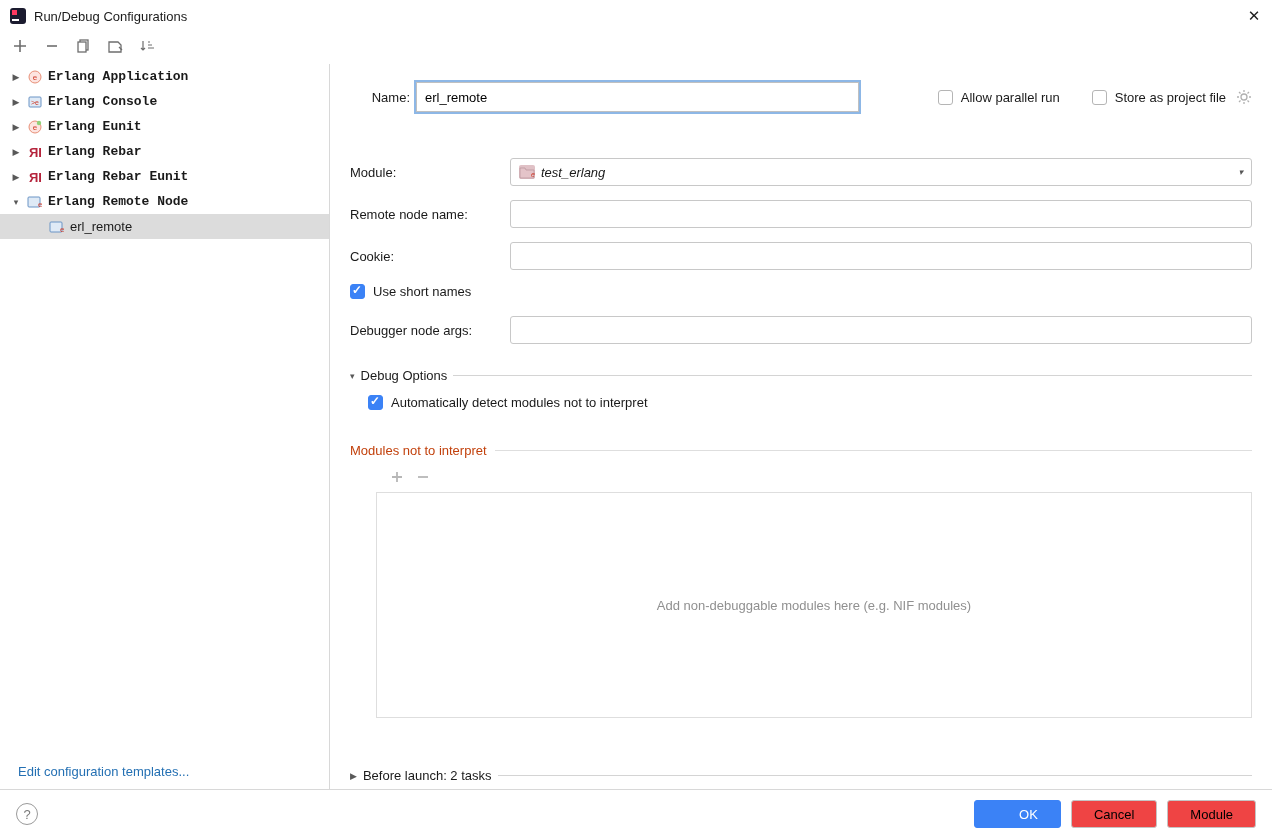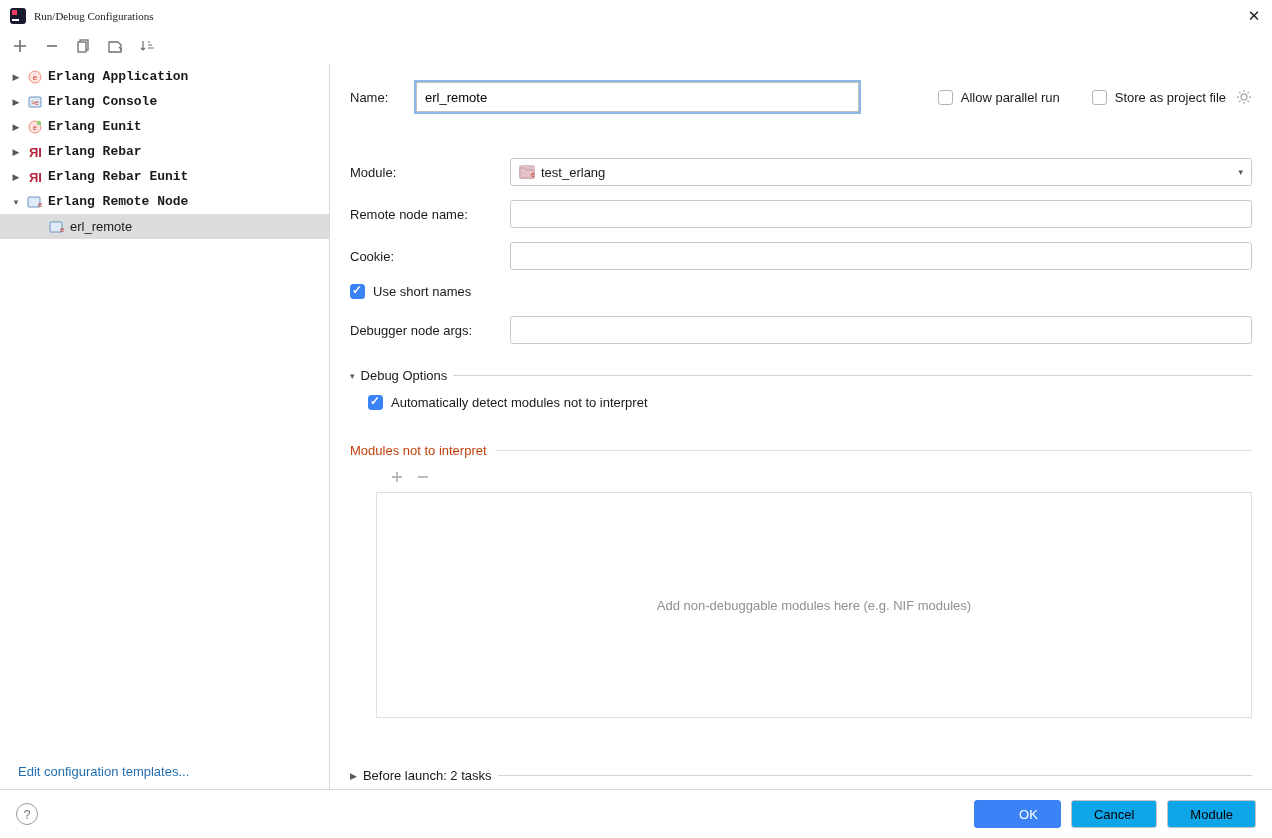--- a/index.html
+++ b/index.html
@@ -14,21 +14,21 @@
   display: flex;
   flex-direction: column;
 }
 .titlebar {
   display: flex;
   align-items: center;
   padding: 6px 10px;
   height: 32px;
 }
 .titlebar .app-icon { width: 16px; height: 16px; margin-right: 8px; position:relative; }
-.titlebar .title { flex: 1; font-size: 11px; font-family: Liberation Serif, serif; }
+.titlebar .title { flex: 1; font-size: 13px; }
 .titlebar .close { width:16px; text-align:center; cursor:pointer; font-size:15px; }
 
 .toolbar {
   display:flex; align-items:center;
   gap: 12px;
   padding: 4px 10px 8px 10px;
 }
 .toolbar .tb-btn {
   width:20px; height:20px; display:flex; align-items:center; justify-content:center;
   color:#6e6e6e; cursor:pointer;
@@ -69,21 +69,21 @@
 }
 
 .main {
   flex:1;
   display:flex;
   flex-direction:column;
   padding: 18px 20px 0 20px;
 }
 
 .top-row { display:flex; align-items:center; gap:6px; }
-.top-row .name-lbl { width:60px; }
+.top-row .name-lbl { width:60px;text-align:right; }
 .name-input {
   width:443px; height:30px;
   border:1px solid #c0c0c0;
   outline:2px solid #8db7e6;
   padding:0 8px;
   font-size:13px;
 }
 .flex-spacer { flex:1; }
 .chk { display:inline-flex; align-items:center; gap:8px; cursor:pointer; }
 .chk input[type=checkbox]{
@@ -93,21 +93,21 @@
 .chk input[type=checkbox]:checked::after { content:"✓"; color:#fff; position:absolute; left:1px; top:-2px; font-size:12px; font-weight:bold;}
 .gear { color:#b0b0b0; }
 
 .form { margin-top: 46px; }
 .form-row { display:flex; align-items:center; margin-bottom:14px; }
 .form-row label.fld { width:160px; }
 .form-row .input {
   flex:1; height:28px; border:1px solid #c8c8c8; border-radius:3px; background:#fff; padding:0 8px;
   display:flex; align-items:center; font-size:13px;
 }
-.module-select { position:relative; }
+.module-select { position:relative;font-style:italic; }
 .module-select .mod-icon { width:16px; height:14px; margin-right:6px; display:inline-block; background:#e0c1c6; border-radius:2px; position:relative;}
 .module-select .caret-d { position:absolute; right:8px; font-size:9px; color:#555; }
 
 .chk-row { margin-left:0; margin-bottom:14px; }
 .section-header { display:flex; align-items:center; gap:6px; margin-top:24px; margin-bottom:12px; }
 .section-header .caret { font-size:9px; color:#595959; }
 .section-header .line { flex:1; height:1px; background:#d4d4d4; }
 .indent { margin-left:18px; }
 
 .fieldset-label { color:#c2410c; margin-top:30px; display:flex; align-items:center; gap:8px;}
@@ -133,21 +133,21 @@
   display:flex; align-items:center;
   padding:10px 16px;
 }
 .help-circle {
   width:22px; height:22px; border:1.5px solid #9a9a9a; border-radius:50%;
   display:flex; align-items:center; justify-content:center;
   color:#7a7a7a; font-size:13px; cursor:pointer;
 }
 .btn {
   height:28px; padding:0 22px; border-radius:3px;
-  border:1px solid #c4c4c4; background:#0ea5e9; cursor:pointer;
+  border:1px solid #c4c4c4; background:#ef4444; cursor:pointer;
   font-size:13px;
 }
 .btn.primary { background:#3b82f6; border-color:#3b82f6; color:#fff; font-weight:500;padding-left:44px;}
 
 
 svg { display:block; }
 </style>
 </head>
 <body>
 

